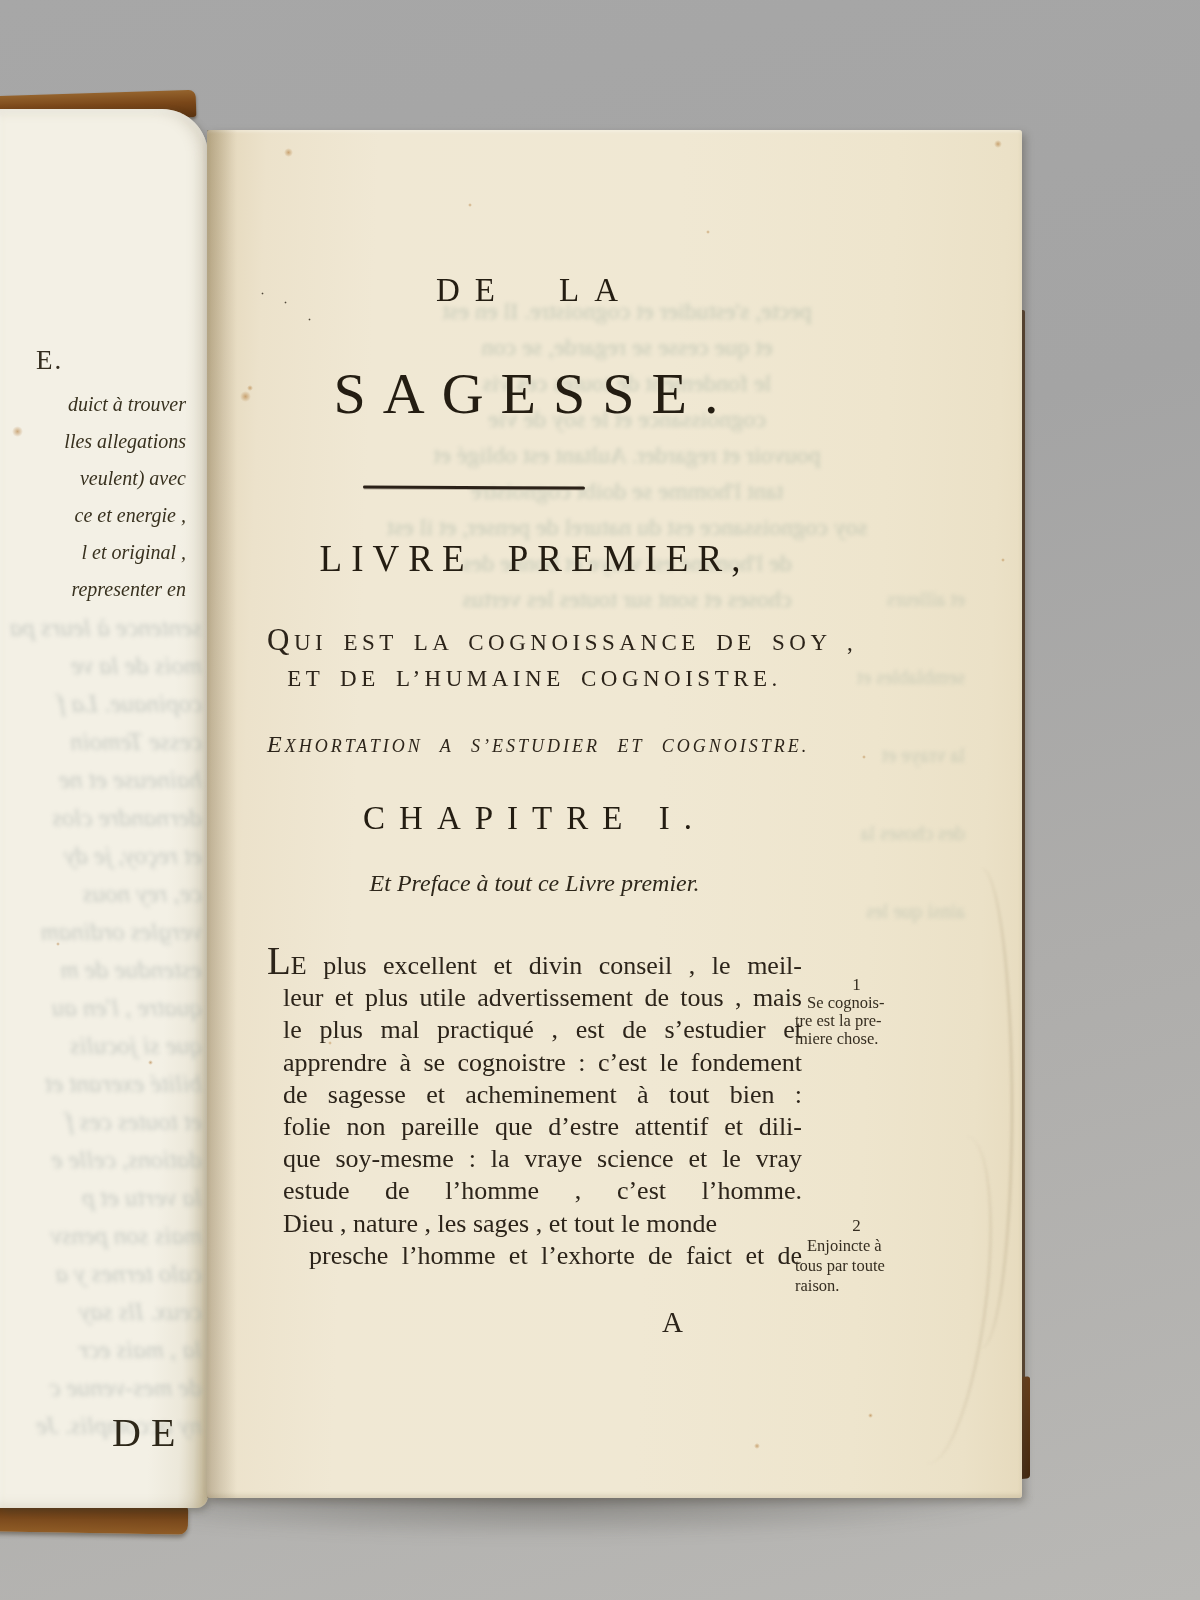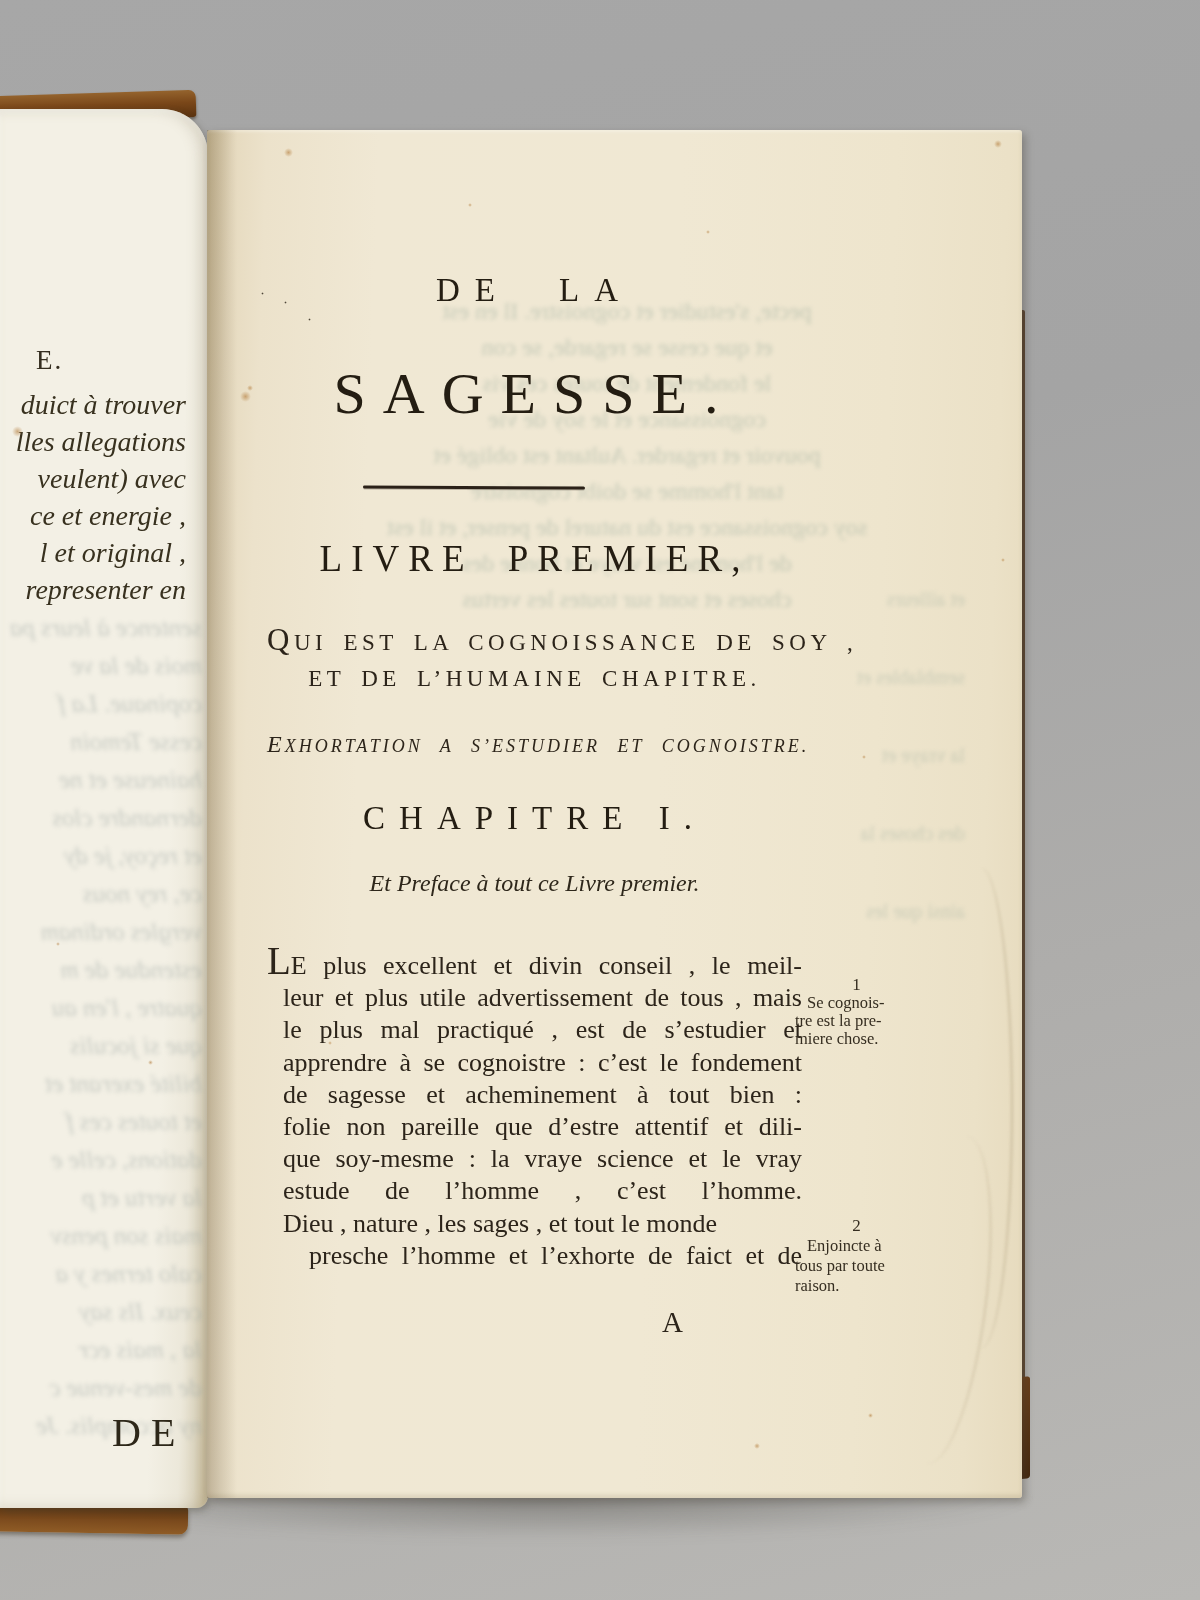--- a/index.html
+++ b/index.html
@@ -23,21 +23,21 @@
   .board-strip{left:1020px;top:310px;width:5px;height:1090px;background:#46290f;opacity:.8;border-radius:2px;}
   .board-wedge{left:1013px;top:1377px;width:17px;height:102px;
     background:linear-gradient(180deg,#6b3f1a,#44270d);transform:skewY(-6deg);border-radius:3px;}
   
   .page-left{left:0;top:109px;width:208px;height:1399px;
     border-radius:0 46px 12px 0;
     background:linear-gradient(92deg,#f3f0e5 0%,#f3f0e5 76%,#ece8da 88%,#ded7c2 94%,#cfc2a0 99%,#bfb08c 100%);
     box-shadow:inset -8px 0 14px rgba(125,110,80,.22),2px 3px 7px rgba(70,65,55,.35),inset 0 3px 4px rgba(255,255,252,.5);}
   .lp-header{left:36px;top:236px;font-size:27px;letter-spacing:2px;color:#332c1f;}
   .lp-frags{left:0;top:277px;width:186px;text-align:right;font-style:italic;
-    font-size:28px;line-height:37px;color:#38311f;white-space:nowrap;}
+    font-size:20px;line-height:37px;color:#38311f;white-space:nowrap;}
   .lp-ghost{left:2px;top:500px;width:200px;font-style:italic;font-size:25px;line-height:38px;
     color:#9fa8a4;transform:scaleX(-1);filter:blur(2px);opacity:.5;white-space:nowrap;overflow:hidden;}
   .lp-catch{left:112px;top:1300px;font-size:40px;letter-spacing:10px;color:#2d2719;}
   
   .page-right{left:207px;top:130px;width:815px;height:1368px;border-radius:3px;
     background:linear-gradient(92deg,#d9caa7 0%,#e6dabf 3%,#ece2cb 7%,#f0e8d4 20%,#f0e8d3 55%,#eee5cd 80%,#ebe1c7 93%,#e6dabd 100%);
     box-shadow:3px 4px 8px rgba(70,65,55,.4),inset 0 -3px 4px rgba(130,110,75,.18),inset 0 2px 3px rgba(255,255,250,.35);
     color:#2c241a;}
   .page-right .inner{position:absolute;inset:0;overflow:hidden;border-radius:9px;}
   .gutter-shade{left:207px;top:130px;width:30px;height:1368px;
@@ -153,21 +153,21 @@
         <div>ainsi que les</div>
       </div>
 
     <div class="wrap abs de-la">DE LA</div>
     <div class="wrap abs sagesse">SAGESSE.</div>
     <div class="rule"></div>
 
     <div class="wrap abs livre">LIVRE PREMIER,</div>
 
     <div class="wrap abs qui"><span class="initial-q">Q</span><span>UI EST LA COGNOISSANCE DE SOY ,</span></div>
-    <div class="wrap abs etde">ET DE L’HUMAINE CHAPITRE.</div>
+    <div class="wrap abs etde">ET DE L’HUMAINE COGNOISTRE.</div>
 
     <div class="wrap abs exhort"><span class="initial-e">E</span><span>XHORTATION A S’ESTUDIER ET COGNOISTRE.</span></div>
 
     <div class="wrap abs chapitre">CHAPITRE I.</div>
     <div class="wrap abs preface">Et Preface à tout ce Livre premier.</div>
 
     <div class="bodyblock">
       <div class="line1"><span class="drop">L</span><span>E plus excellent et divin conseil , le meil-</span></div>
       <div class="bodyrest">
           <div>leur et plus utile advertissement de tous , mais</div>

